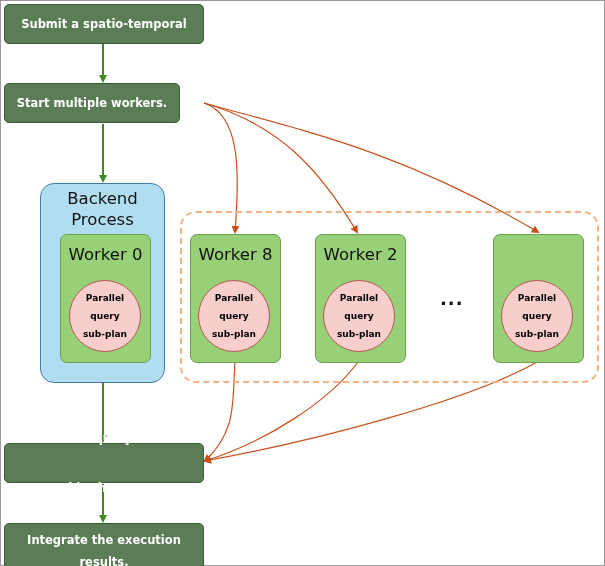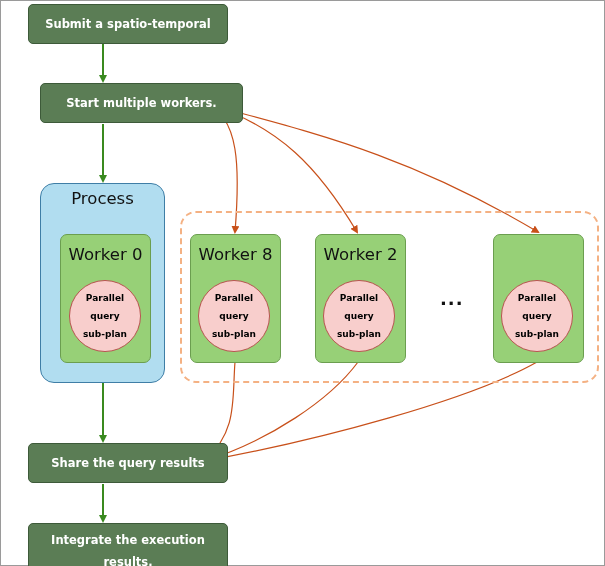--- a/index.html
+++ b/index.html
@@ -3,21 +3,21 @@
   <meta charset="utf-8">
   <style>
     html, body { margin: 0; padding: 0; background: #ffffff; }
     body { width: 605px; height: 566px; position: relative; overflow: hidden; font-family: "DejaVu Sans", sans-serif; }
     .frame { position: absolute; left: 0; top: 0; width: 603px; height: 564px; border: 1px solid #9a9a9a; }
     svg.edges { position: absolute; left: 0; top: 0; width: 605px; height: 566px; }
     .step {
       position: absolute; background: #5b7d55; border: 1px solid #3d5a39; border-radius: 5px;
       color: #ffffff; font-weight: bold; font-size: 11.5px; line-height: 22px;
       display: flex; align-items: center; justify-content: center; text-align: center;
-      font-family: "DejaVu Sans", sans-serif; box-sizing: border-box; margin-left: 24px;
+      font-family: "DejaVu Sans", sans-serif; box-sizing: border-box;
     }
     .backend {
       position: absolute; left: 40px; top: 183px; width: 125px; height: 200px;
       background: #b1ddf0; border: 1px solid #3f7ea6; border-radius: 14px; box-sizing: border-box;
     }
     .backend-title { position: absolute; left: 0; width: 100%; top: 4px; text-align: center; font-size: 16.5px; line-height: 21px; color: #111; }
     .worker {
       position: absolute; background: #97d077; border: 1px solid #6b9e4f; border-radius: 7px; box-sizing: border-box;
     }
     .worker-title { position: absolute; left: 0; width: 100%; top: 10px; text-align: center; font-size: 16.5px; color: #111; }
@@ -57,32 +57,34 @@
   <path d="M204,103 C300,130 400,150 538,232" fill="none" stroke="#c8501a" stroke-width="1.2" marker-end="url(#ao)"></path>
 
   <path d="M235,362 C232,400 238,430 205,461" fill="none" stroke="#c8501a" stroke-width="1.2" marker-end="url(#ao)"></path>
   <path d="M358,362 C330,400 270,440 205,461" fill="none" stroke="#c8501a" stroke-width="1.2" marker-end="url(#ao)"></path>
   <path d="M537,362 C470,400 320,440 205,461" fill="none" stroke="#c8501a" stroke-width="1.2" marker-end="url(#ao)"></path>
 </svg>
 
 <div class="step" style="left:4px;top:4px;width:200px;height:40px;flex-direction:column;line-height:18px;">
   <span>Submit a spatio-temporal</span>
 </div>
-<div class="step" style="left:16px;top:83px;width:203px;height:40px;">
+<div class="step" style="left:4px;top:83px;width:176px;height:40px;">
   <span>Start multiple workers.</span>
 </div>
 <div class="step" style="left:4px;top:443px;width:200px;height:40px;flex-direction:column;gap:28px;">
   <span>Share the query results</span>
+  <span>saved in the memory.</span>
 </div>
 <div class="step" style="left:4px;top:523px;width:200px;height:56px;">
   <span>Integrate the execution results.</span>
 </div>
 
 <div class="backend">
   <div class="backend-title">
+    <div>Backend</div>
     <div>Process</div>
   </div>
 </div>
 
 <div class="worker" style="left:60px;top:234px;width:91px;height:129px;padding-left:45px;">
   <div class="worker-title">Worker 0</div>
   <div class="plan" style="left:8px;top:45px;flex-direction:column;">
     <span>Parallel</span>
     <span>query</span>
     <span>sub-plan</span>

